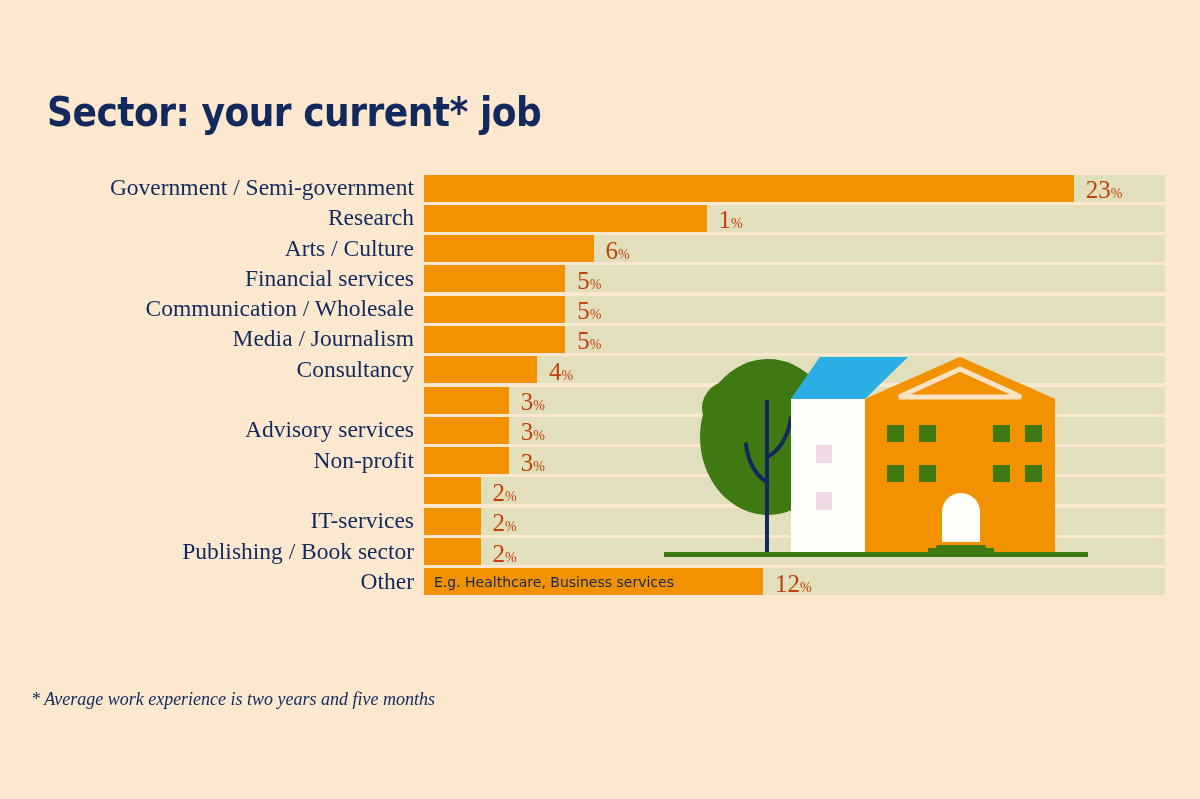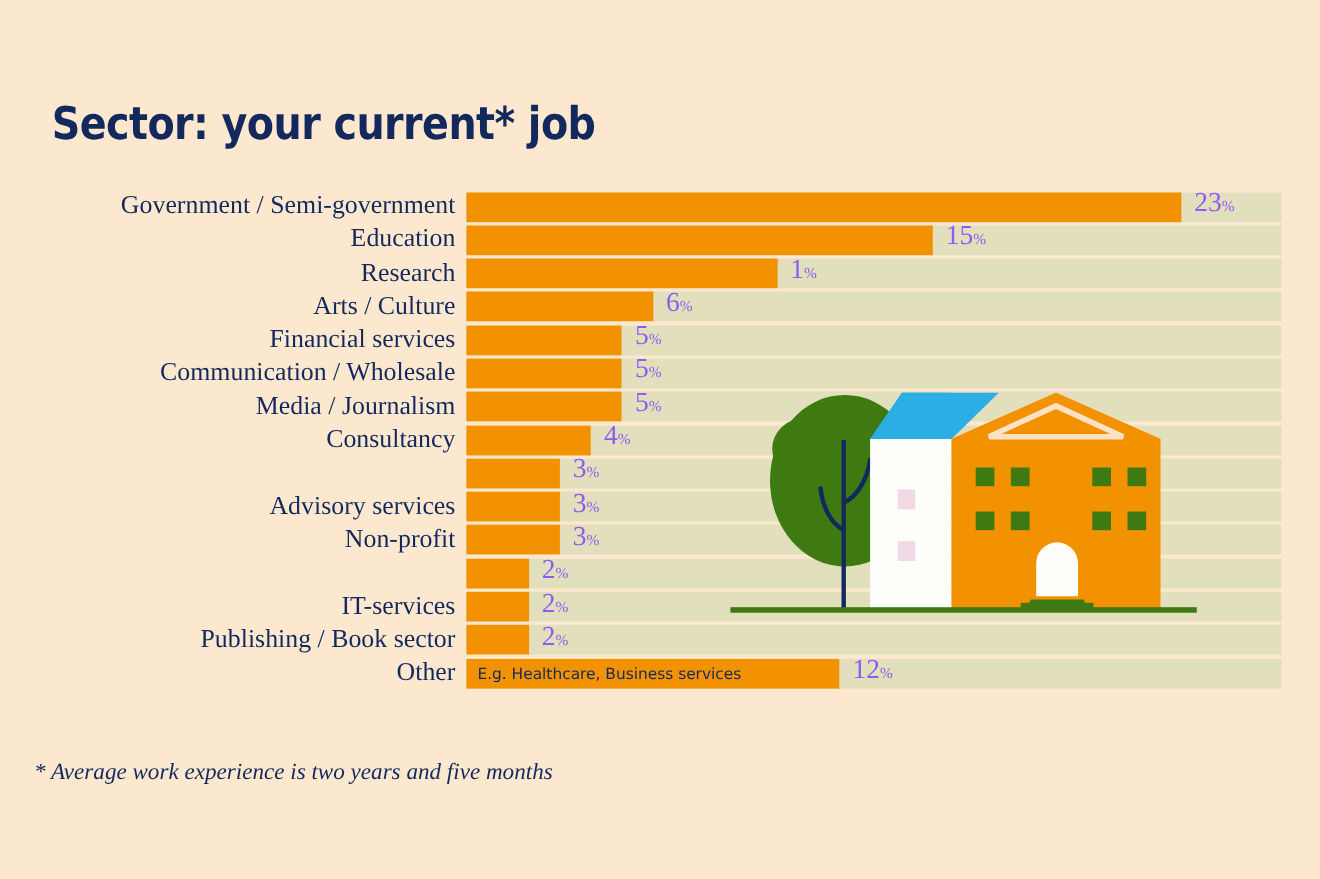--- a/index.html
+++ b/index.html
@@ -82,36 +82,36 @@
     line-height: 28px;
     font-family: "DejaVu Sans", sans-serif;
     font-size: 14px;
     color: #13295E;
     white-space: nowrap;
   }
   .value {
     position: absolute;
     top: -1px;
     height: 29px;
-    line-height: 26px;
+    line-height: 36px;
     font-size: 25px;
-    color: #8b5cf6;
+    color: #c2410c;
     white-space: nowrap;
   }
   .value .pct {
     font-size: 14px;
     vertical-align: baseline;
   }
 
   
   .footnote {
     position: absolute;
     left: 31px;
     top: 689px;
-    font-size: 21px;
+    font-size: 18px;
     font-style: italic;
     color: #13295E;
     white-space: nowrap;
   }
 
   
   .illustration {
     position: absolute;
     left: 660px;
     top: 352px;
@@ -129,27 +129,20 @@
 
   <div class="chart" id="chart">
       <div class="row">
         <div class="row-label">Government / Semi-government</div>
         <div class="track">
           <div class="bar" style="width: 649.75px;"></div>
         </div>
         <div class="value" style="left: 1085.75px;"><span>23</span><span class="pct">%</span></div>
       </div>
       <div class="row">
-        <div class="row-label">Education</div>
-        <div class="track">
-          <div class="bar" style="width: 423.75px;"></div>
-        </div>
-        <div class="value" style="left: 859.75px;"><span>15</span><span class="pct">%</span></div>
-      </div>
-      <div class="row">
         <div class="row-label">Research</div>
         <div class="track">
           <div class="bar" style="width: 282.5px;"></div>
         </div>
         <div class="value" style="left: 718.5px;"><span>1</span><span class="pct">%</span></div>
       </div>
       <div class="row">
         <div class="row-label">Arts / Culture</div>
         <div class="track">
           <div class="bar" style="width: 169.5px;"></div>

